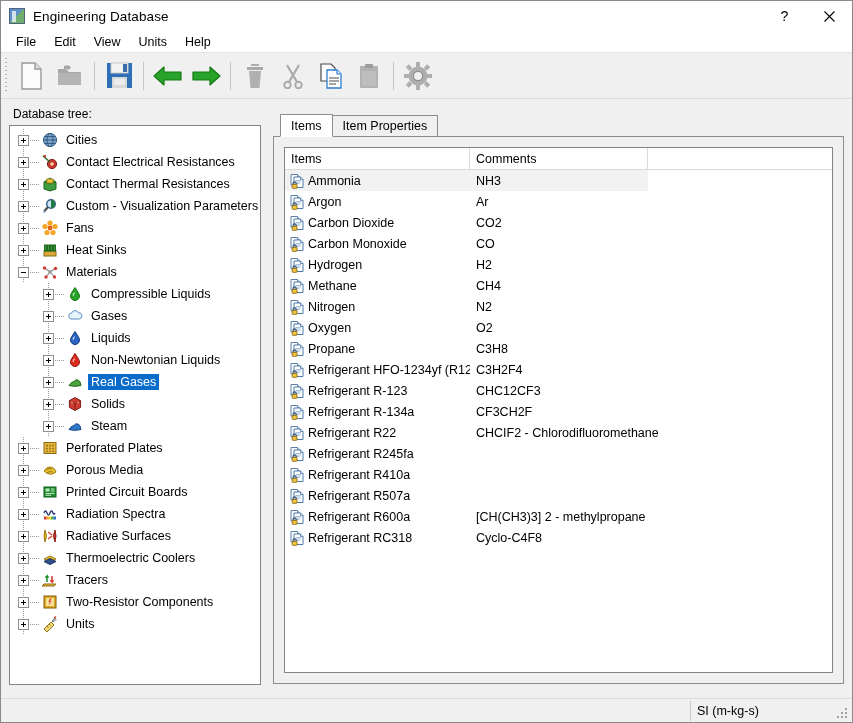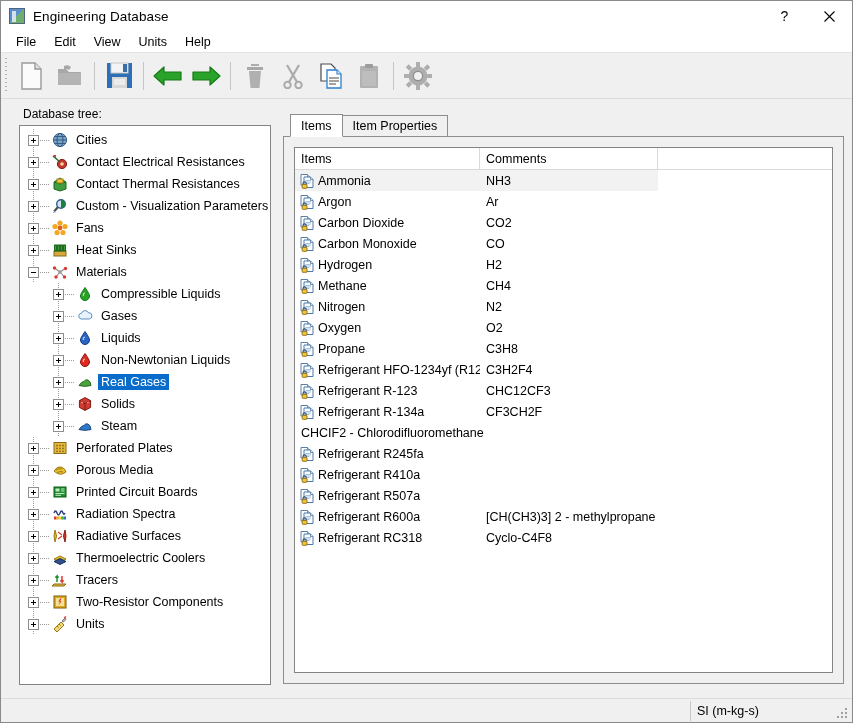--- a/index.html
+++ b/index.html
@@ -104,21 +104,21 @@
   }
   .tb-sep {
     width: 1px; height: 28px; background: #c6c6c6;
     margin: 0 5px;
   }
 
   
   .body {
     flex: 1 1 auto;
     display: flex;
-    padding: 6px 8px 0 18px;
+    padding: 6px 8px 0 8px;
     gap: 0;
     min-height: 0;
   }
   .left-pane {
     width: 252px;
     display: flex; flex-direction: column;
     min-height: 0;
   }
   .pane-label {
     font-size: 12px;
@@ -1056,20 +1056,38 @@
                       </g>
                       <path d="M4 10.5 a1.6 1.6 0 0 1 3.2 0 v1 h-3.2 z" fill="none" stroke="#2d4f75" stroke-width="1.1"></path>
                       <rect x="3.2" y="11.3" width="4.8" height="4" rx="0.6" fill="#f2c63c" stroke="#8a6a18" stroke-width="0.9"></rect>
                     </svg>
                   </span>
                   <span>Refrigerant R-134a</span>
                 </div>
                 <div class="lv-c2" style="width: auto; white-space: nowrap;">CF3CH2F</div>
               </div>
               <div class="lv-row">
+                <div class="lv-c1">
+                  <span class="row-icon">
+                    <svg width="16" height="16" viewBox="0 0 16 16">
+                      <path d="M2 1.5 h6.5 l2.5 2.5 v8 h-9 z" fill="#ffffff" stroke="#5b7fa6" stroke-width="1"></path>
+                      <path d="M8.5 1.5 v2.5 h2.5" fill="#cfe0f0" stroke="#5b7fa6" stroke-width="0.8"></path>
+                      <path d="M5 4 h6.5 l2.5 2.5 v8 h-9 z" fill="#ffffff" stroke="#4f7aa8" stroke-width="1"></path>
+                      <path d="M11.5 4 v2.5 h2.5" fill="#cfe0f0" stroke="#4f7aa8" stroke-width="0.8"></path>
+                      <g stroke="#8fb0d0" stroke-width="0.8">
+                        <line x1="6.5" y1="7.5" x2="12" y2="7.5"></line>
+                        <line x1="6.5" y1="9" x2="12" y2="9"></line>
+                        <line x1="6.5" y1="10.5" x2="10.5" y2="10.5"></line>
+                      </g>
+                      <path d="M4 10.5 a1.6 1.6 0 0 1 3.2 0 v1 h-3.2 z" fill="none" stroke="#2d4f75" stroke-width="1.1"></path>
+                      <rect x="3.2" y="11.3" width="4.8" height="4" rx="0.6" fill="#f2c63c" stroke="#8a6a18" stroke-width="0.9"></rect>
+                    </svg>
+                  </span>
+                  <span>Refrigerant R22</span>
+                </div>
                 <div class="lv-c2" style="width: auto; white-space: nowrap;">CHCIF2 - Chlorodifluoromethane</div>
               </div>
               <div class="lv-row">
                 <div class="lv-c1">
                   <span class="row-icon">
                     <svg width="16" height="16" viewBox="0 0 16 16">
                       <path d="M2 1.5 h6.5 l2.5 2.5 v8 h-9 z" fill="#ffffff" stroke="#5b7fa6" stroke-width="1"></path>
                       <path d="M8.5 1.5 v2.5 h2.5" fill="#cfe0f0" stroke="#5b7fa6" stroke-width="0.8"></path>
                       <path d="M5 4 h6.5 l2.5 2.5 v8 h-9 z" fill="#ffffff" stroke="#4f7aa8" stroke-width="1"></path>
                       <path d="M11.5 4 v2.5 h2.5" fill="#cfe0f0" stroke="#4f7aa8" stroke-width="0.8"></path>

